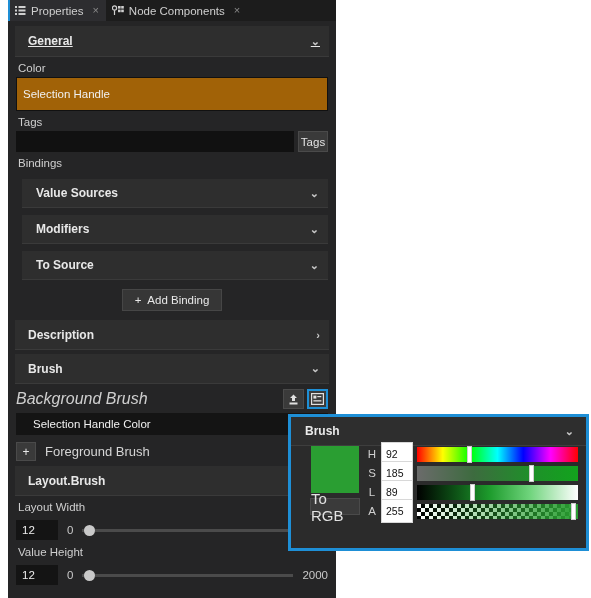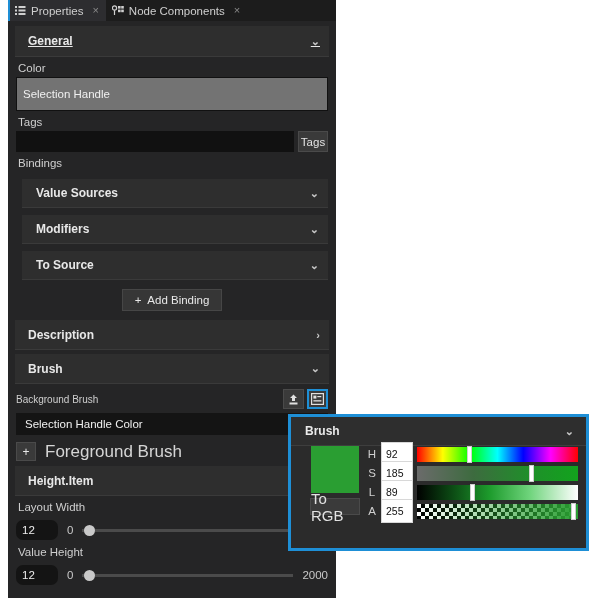--- a/index.html
+++ b/index.html
@@ -80,21 +80,21 @@
 
   .fieldlabel {
     font-size: 11.5px;
     color: #cfcfcf;
     padding: 5px 0 3px 10px;
   }
 
   .txtinput {
     margin: 0 8px;
     height: 20px;
-    background: #737373;
+    background: #a16207;
     border: 1px solid #111111;
     color: #f0f0f0;
     font-size: 11.5px;
     display: flex;
     align-items: center;
     padding: 16px 6px;
   }
 
   .tagsrow { display: flex; margin: 0 8px; gap: 4px; align-items: stretch; }
   .tagsrow .tf {
@@ -140,77 +140,76 @@
   }
 
   .sect.tight { margin-top: 9px; }
 
   
   .bgbrushrow {
     display: flex; align-items: center;
     margin: 4px 8px 0 8px;
     height: 22px;
   }
-  .bgbrushrow .lbl { font-size: 10px; color: #cfcfcf; }
+  .bgbrushrow .lbl { font-size: 16px; color: #cfcfcf; font-style: italic; }
   .bgbrushrow .spacer { flex: 1; }
   .iconbtn {
     width: 21px; height: 20px;
     background: #3a3a3a;
     border: 1px solid #4a4a4a;
     display: flex; align-items: center; justify-content: center;
     margin-left: 3px;
     cursor: default;
   }
   .iconbtn.selected { border: 2px solid #1e8fd6; background: #3a3a3a; }
 
   .combo {
     margin: 3px 8px 0 8px;
     height: 22px;
     background: #141414;
     border: 1px solid #141414;
     display: flex; align-items: center;
-    padding: 0 8px;
+    padding: 0 16px;
     font-size: 11.5px;
     color: #f0f0f0;
     cursor: default;
   }
   .combo .cchev { margin-left: auto; font-size: 10px; color: #d8d8d8; }
 
   .fgrow {
     display: flex; align-items: center; gap: 9px;
     margin: 6px 0 0 8px;
     height: 21px;
   }
   .plusbtn {
     width: 20px; height: 19px;
     background: #3a3a3a;
     border: 1px solid #4a4a4a;
     color: #e8e8e8;
     font-size: 12px;
     display: flex; align-items: center; justify-content: center;
     cursor: default;
   }
-  .fgrow .lbl { font-size: 17px; color: #d5d5d5; }
+  .fgrow .lbl { font-size: 13px; color: #d5d5d5; }
 
   
   .sliderrow {
     display: flex; align-items: center;
     margin: 3px 8px 0 8px;
     gap: 9px;
     height: 22px;
   }
   .numbox {
     width: 42px; height: 20px;
     background: #141414;
     color: #ededed;
     font-size: 11.5px;
     display: flex; align-items: center;
     padding-left: 6px;
     cursor: default;
-    border-radius: 7px;
   }
   .minlab, .maxlab { font-size: 11.5px; color: #c9c9c9; }
   .track {
     flex: 1;
     position: relative;
     height: 14px;
     display: flex; align-items: center;
   }
   .track .bar {
     position: absolute; left: 0; right: 0;
@@ -406,21 +405,21 @@
       <span>Selection Handle Color</span>
       <span class="cchev">▼</span>
     </div>
 
     <div class="fgrow">
       <div class="plusbtn">+</div>
       <span class="lbl">Foreground Brush</span>
     </div>
 
     <div class="sect">
-      <span>Height.Item</span>
+      <span>Layout.Brush</span>
     </div>
 
     <div class="fieldlabel">Layout Width</div>
     <div class="sliderrow">
       <div class="numbox">12</div>
       <span class="minlab">0</span>
       <div class="track">
         <div class="bar"></div>
         <div class="knob" style="left: 2px;"></div>
       </div>

